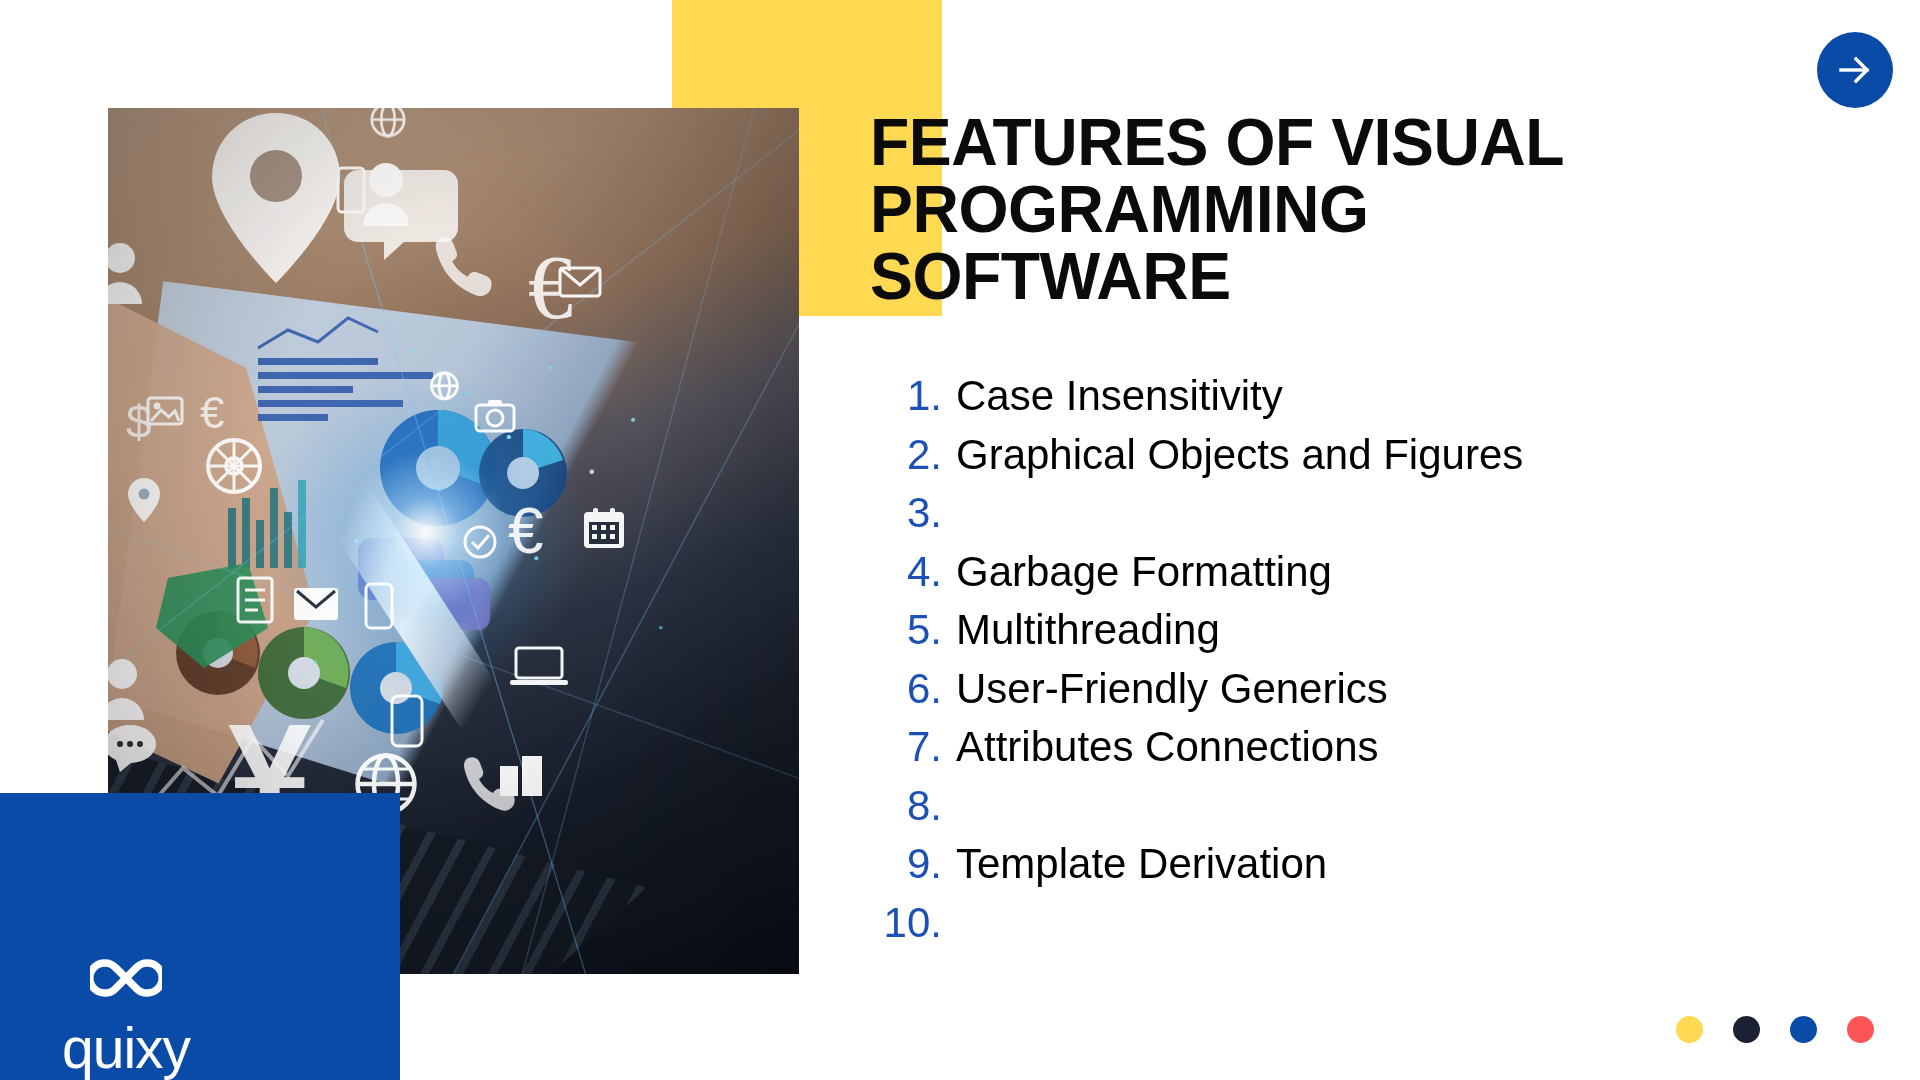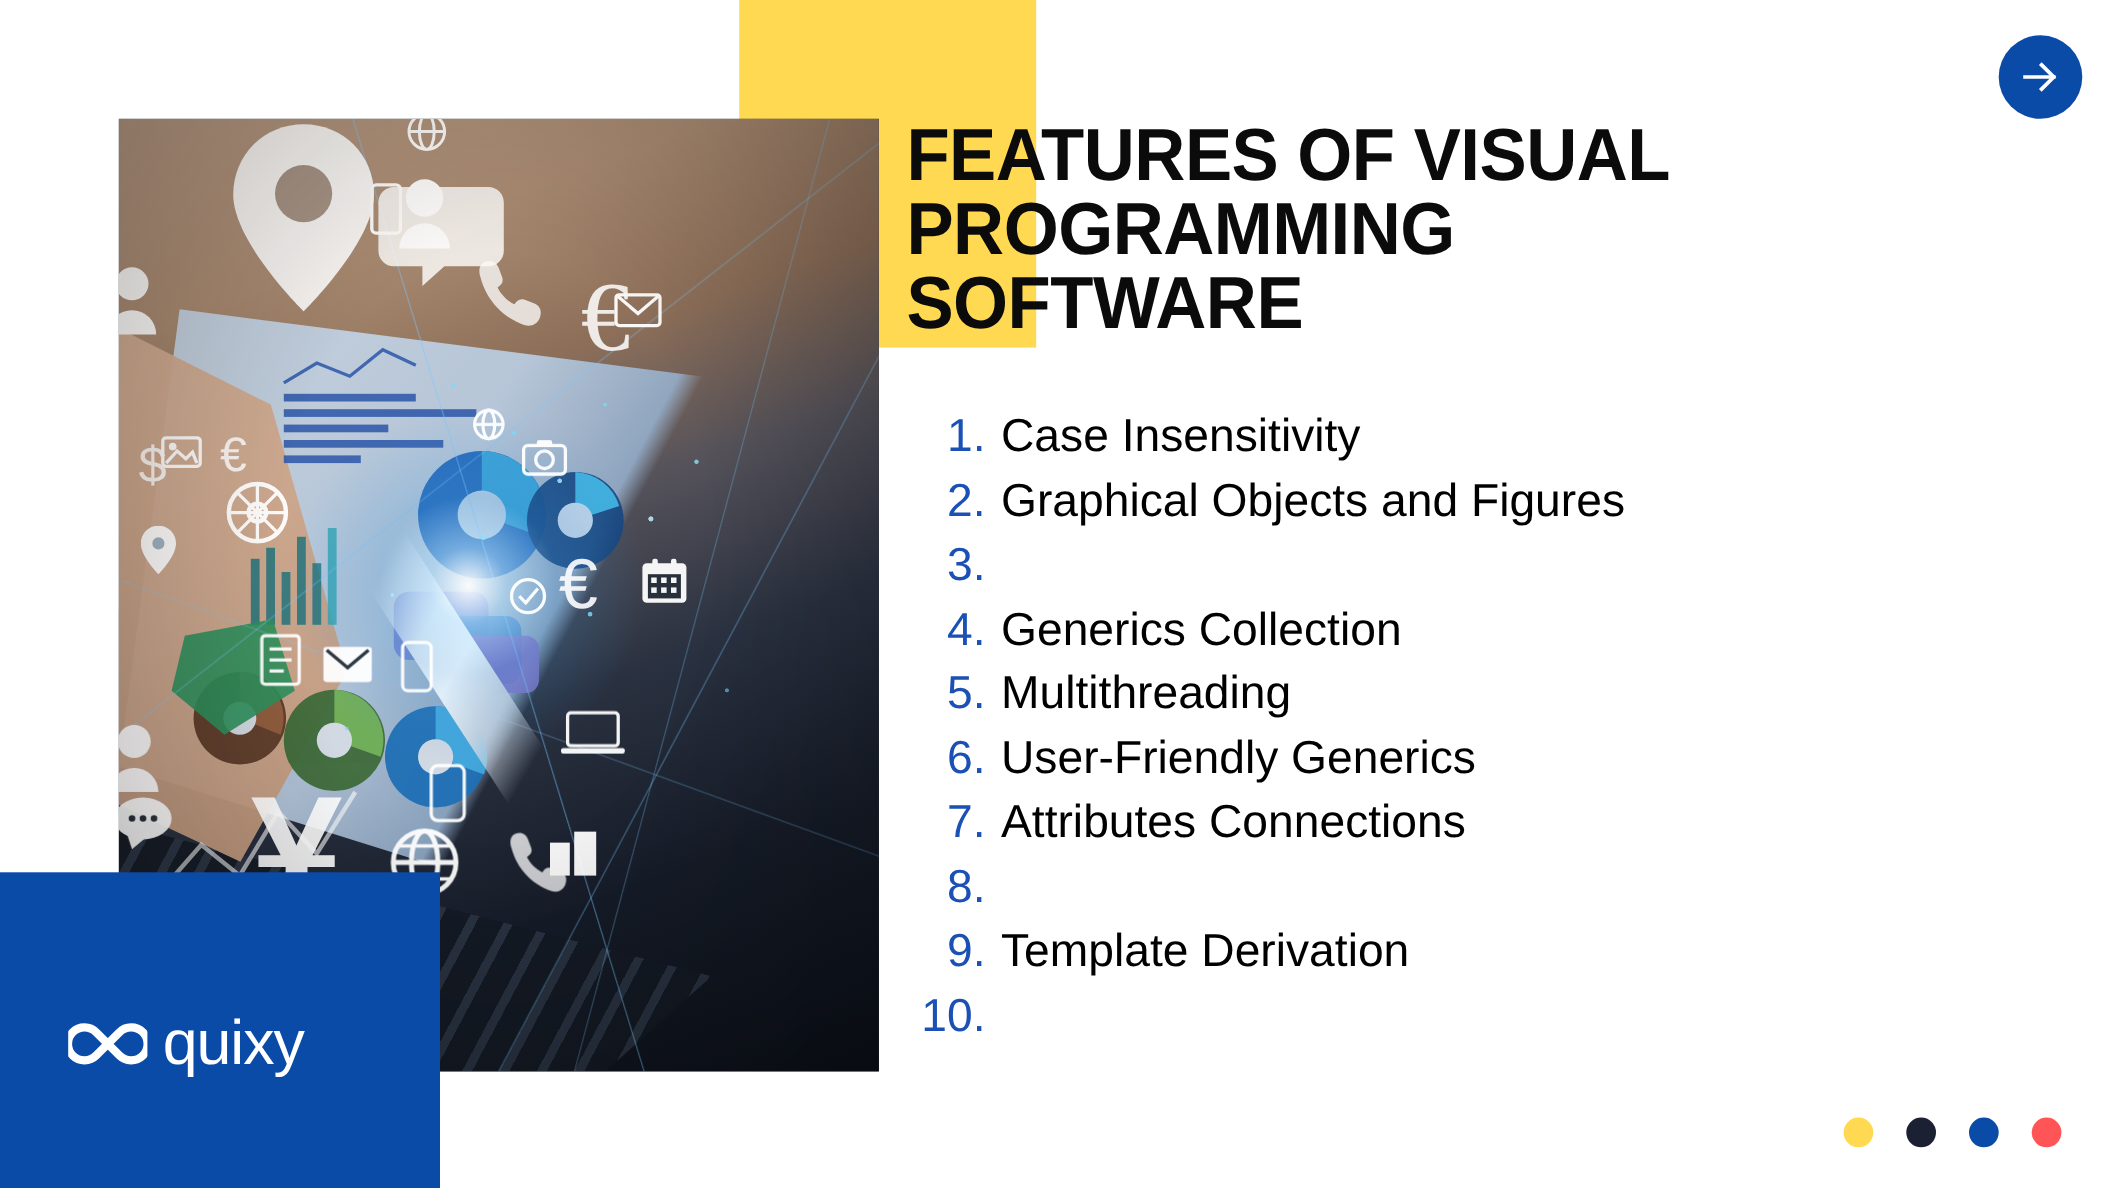--- a/index.html
+++ b/index.html
@@ -113,21 +113,21 @@
       linear-gradient(20deg, transparent 39.9%, rgba(120,200,255,.25) 40%, transparent 40.15%);
   }
   .ph-vignette {
     background: radial-gradient(ellipse at 50% 45%, rgba(0,0,0,0) 40%, rgba(0,0,0,.28) 100%);
   }
   .photo svg.icons { position:absolute; inset:0; width:100%; height:100%; }
 
   
   .content {
     position: absolute;
-    left: 824px;
+    left: 870px;
     top: 108px;
     width: 960px;
     z-index: 4;
   }
   .title {
     font-family: "Liberation Sans", sans-serif;
     font-weight: 700;
     font-size: 67px;
     line-height: 1.0;
     letter-spacing: -0.5px;
@@ -192,25 +192,26 @@
     align-items: center;
     gap: 30px;
     z-index: 5;
   }
   .dot { width: 27px; height: 27px; border-radius: 50%; }
 
   
   .logo {
     position: absolute;
     left: 62px;
-    top: 920px;
+    top: 950px;
     display: flex;
     align-items: center;
     gap: 14px;
     z-index: 6;
+    flex-direction: column;
   }
   .logo-mark { width: 72px; height: 56px; display:block; }
   .logo-text {
     font-family: "Liberation Sans", sans-serif;
     font-size: 57px;
     font-weight: 400;
     color: #ffffff;
     letter-spacing: -1px;
     line-height: 1;
   }
@@ -456,21 +457,21 @@
       </li>
       <li>
         <span class="num">2.</span>
         <span class="txt">Graphical Objects and Figures</span>
       </li>
       <li>
         <span class="num">3.</span>
       </li>
       <li>
         <span class="num">4.</span>
-        <span class="txt">Generics Collection</span>
+        <span class="txt">Garbage Formatting</span>
       </li>
       <li>
         <span class="num">5.</span>
         <span class="txt">Multithreading</span>
       </li>
       <li>
         <span class="num">6.</span>
         <span class="txt">User-Friendly Generics</span>
       </li>
       <li>

